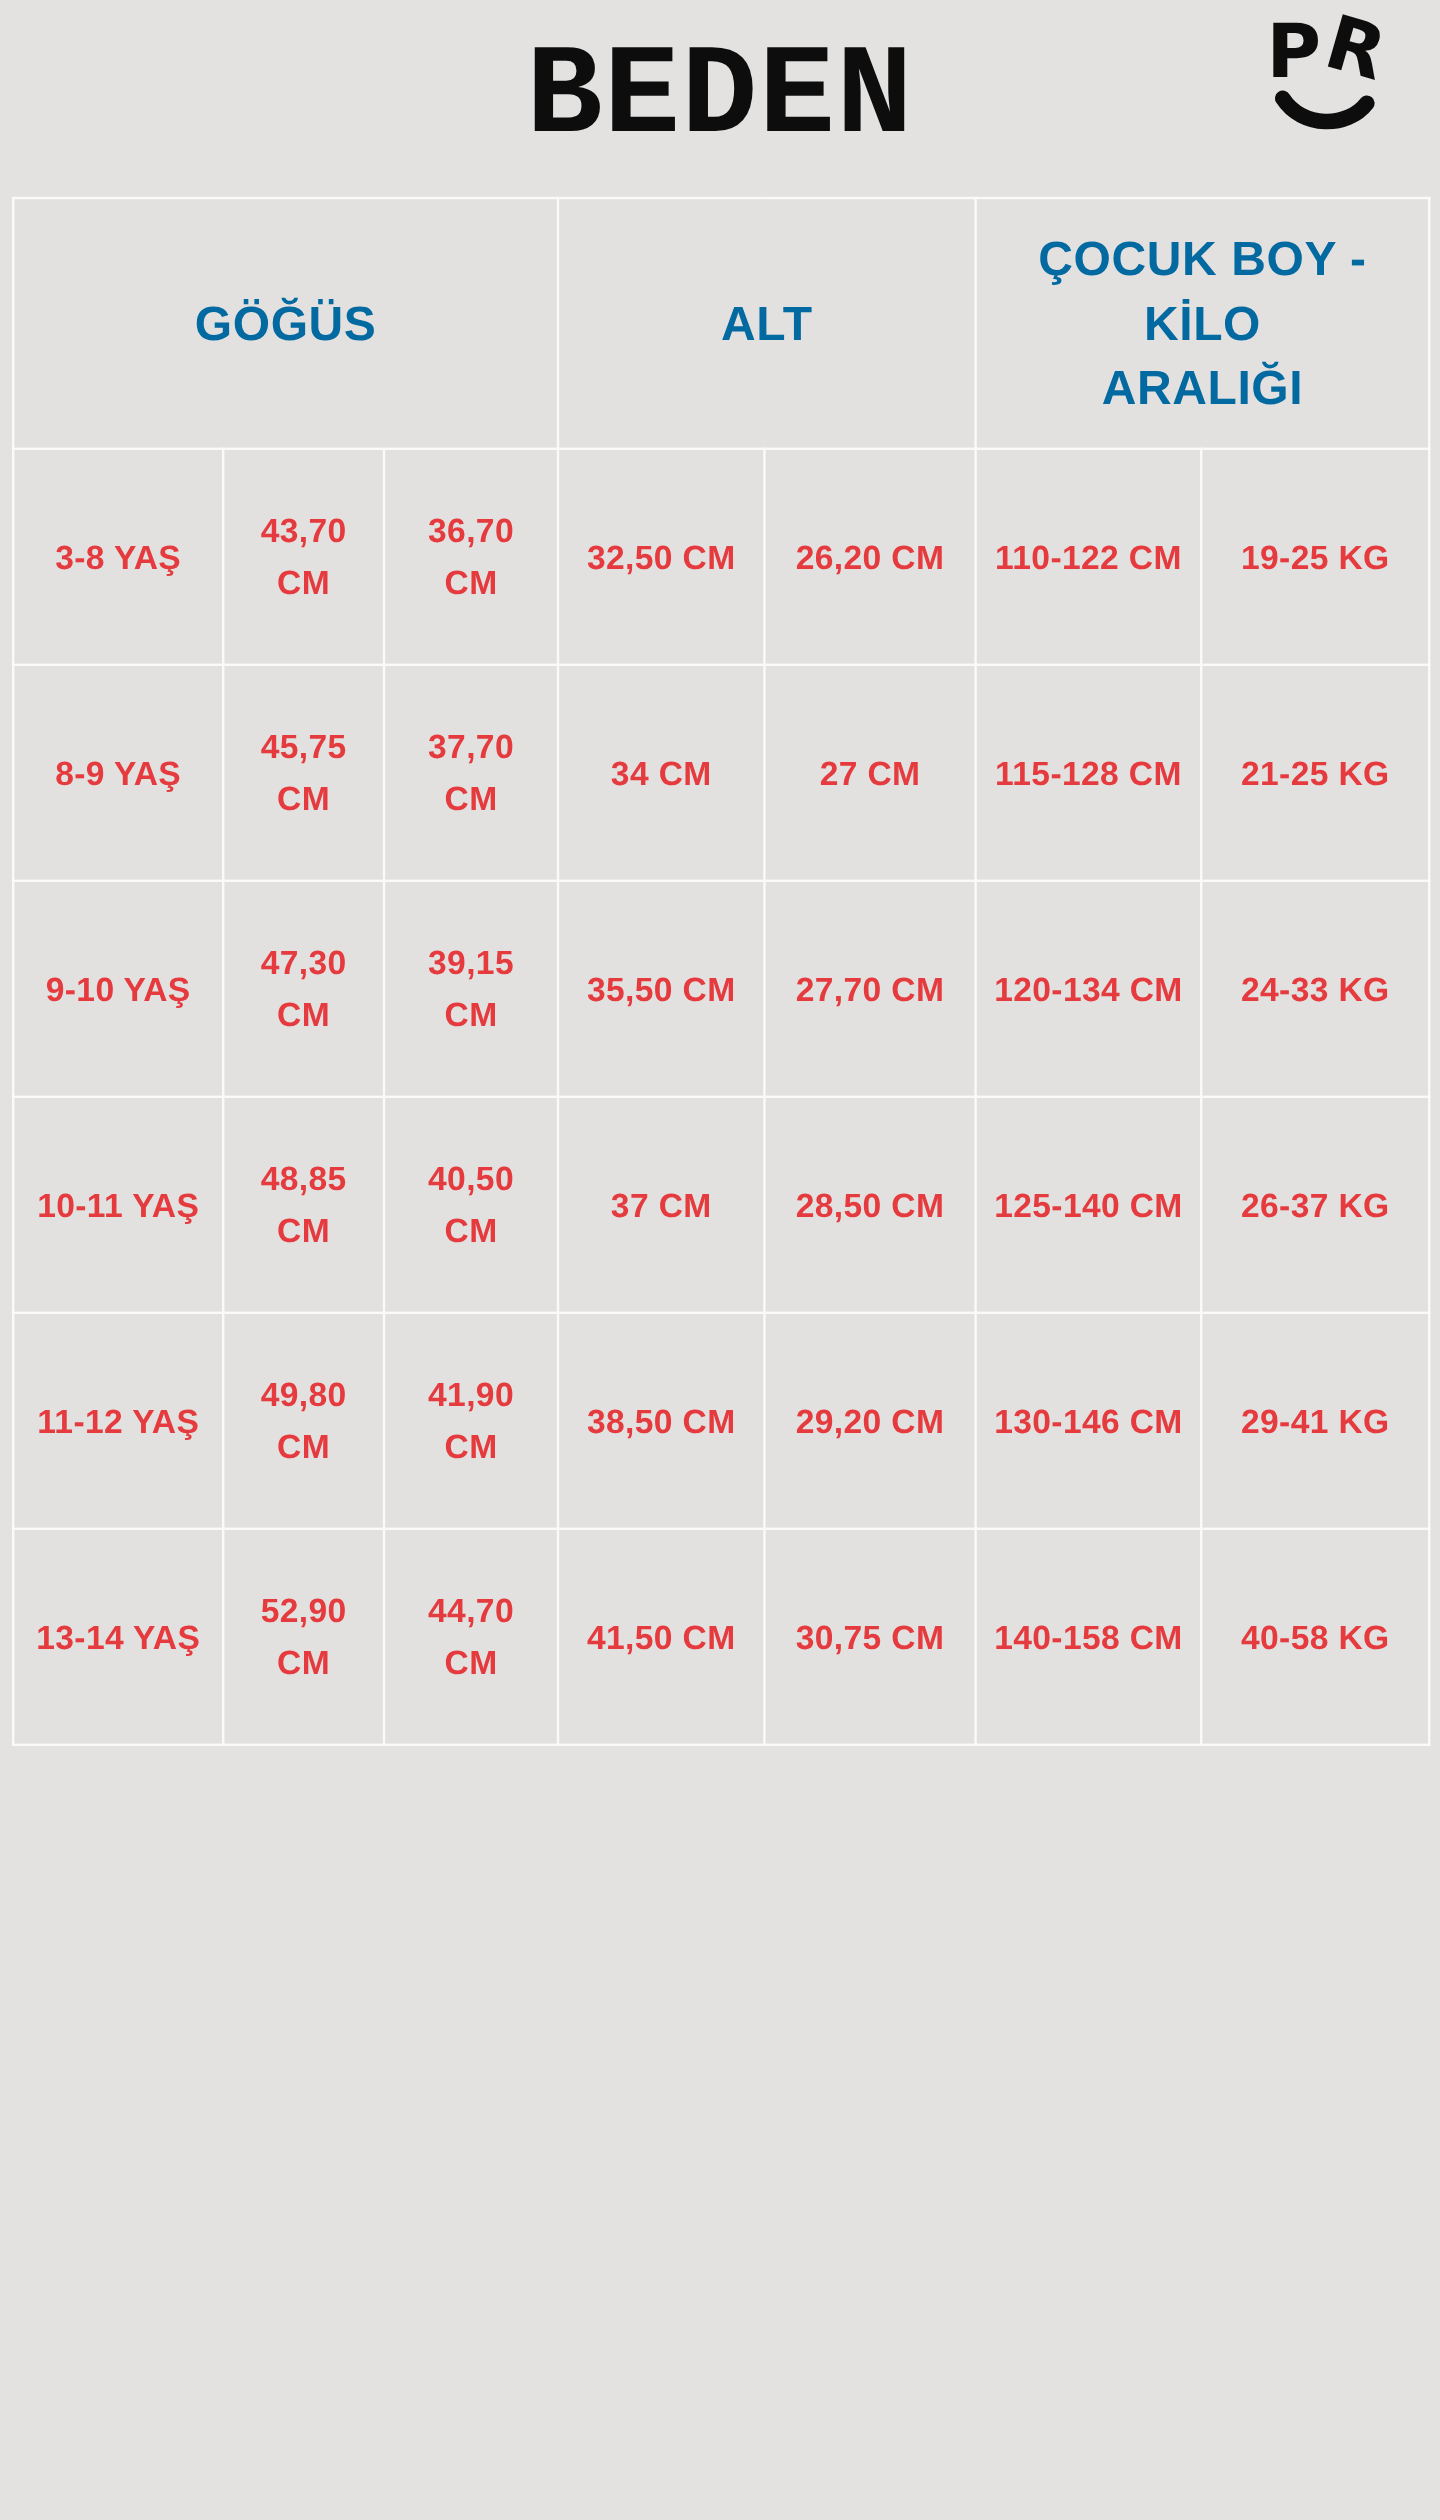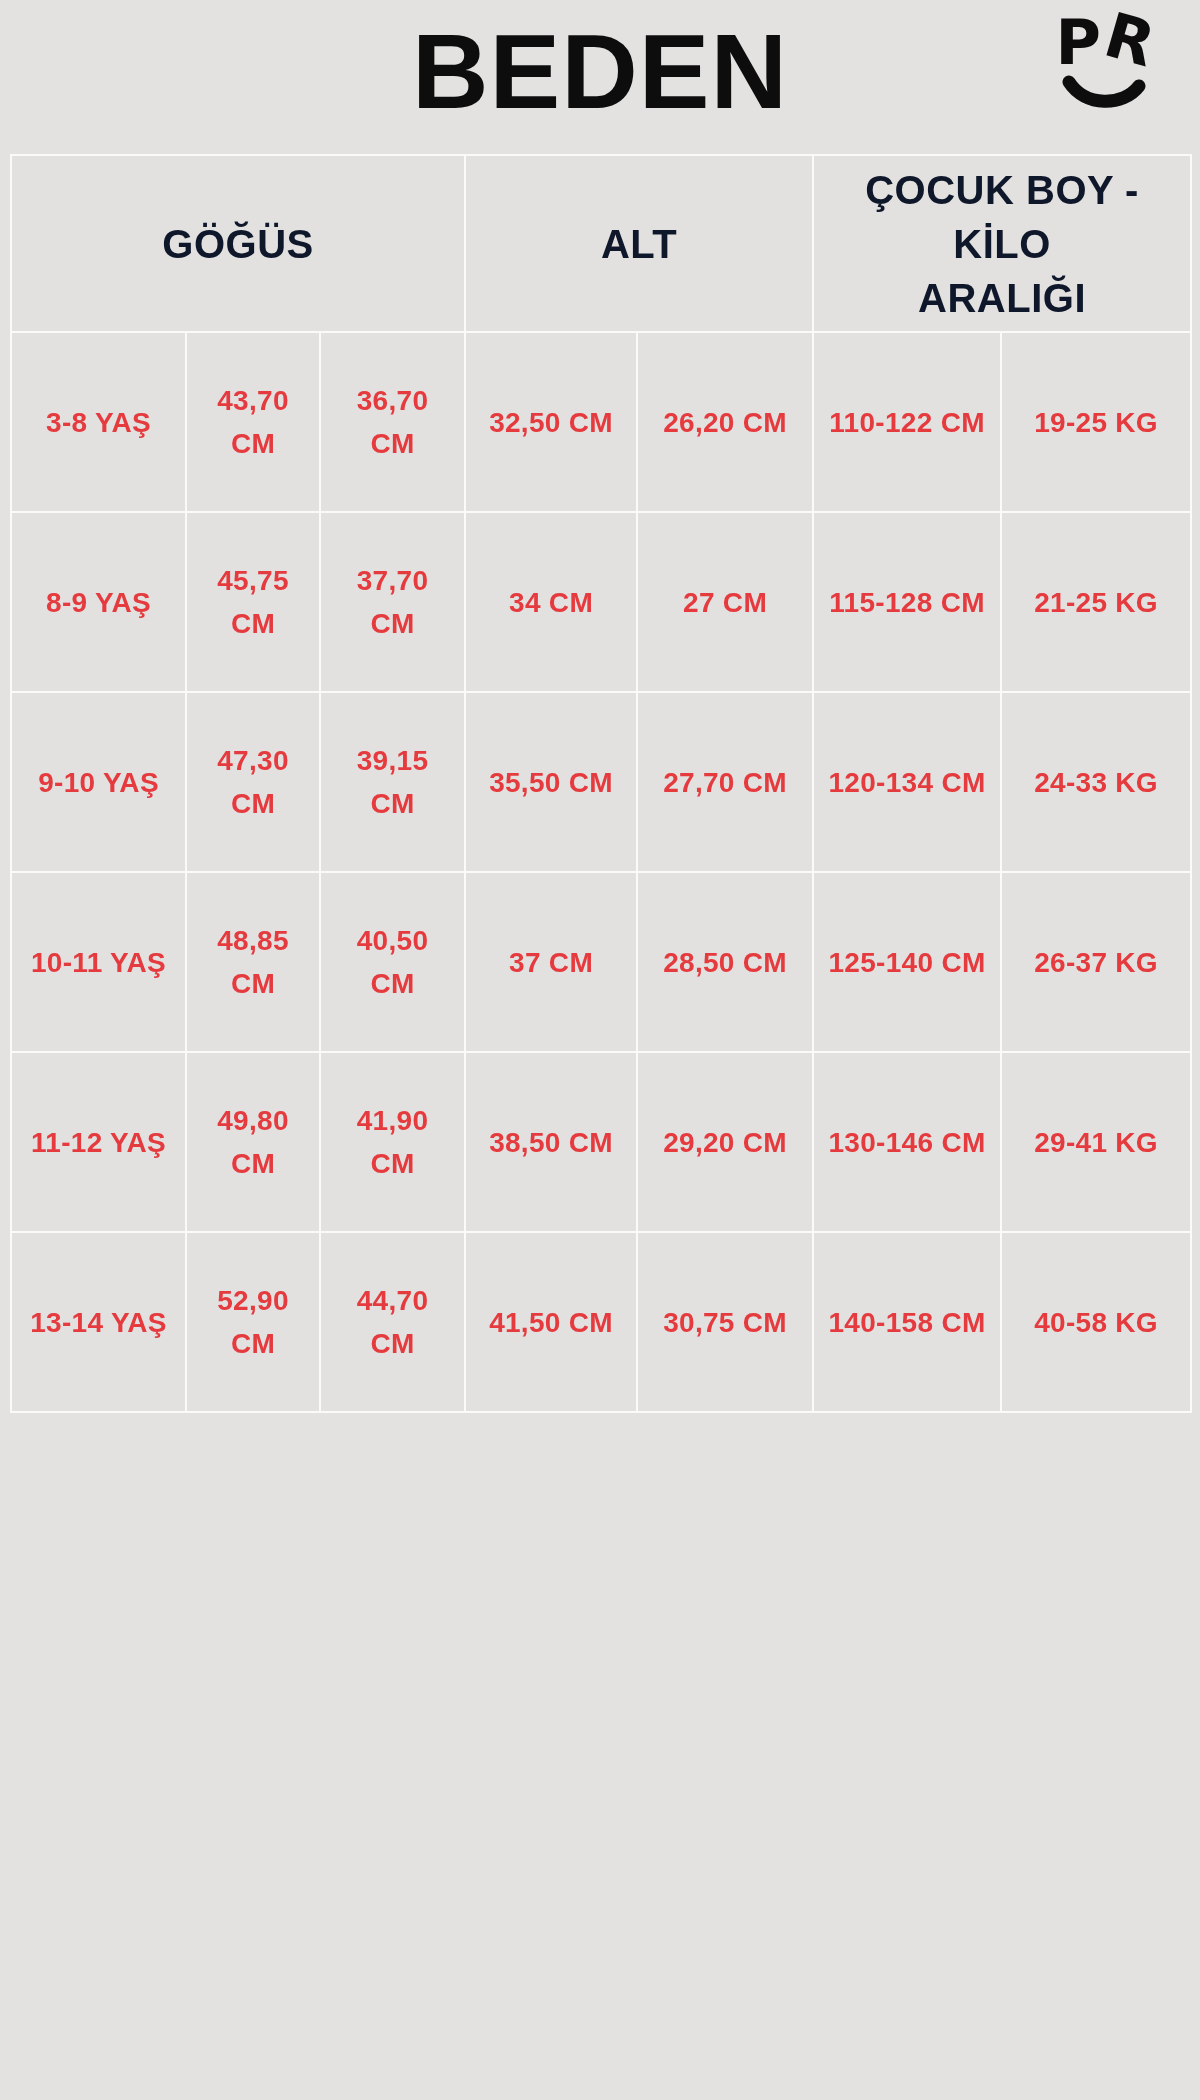--- a/index.html
+++ b/index.html
@@ -5,24 +5,24 @@
   * { box-sizing: border-box; }
   html,body { margin:0; padding:0; }
   body {
     width:1200px; height:2100px;
     background:#e3e2e0;
     font-family:"Liberation Sans","DejaVu Sans",sans-serif;
     position:relative;
     overflow:hidden;
   }
   .title-block {
-    padding-top:16px;
+    padding-top:26px;
     text-align:center;
     color:#0d0d0d;
-    font-family:Liberation Sans, sans-serif;
+    font-family:Liberation Mono, monospace;
     font-weight:bold;
     font-size:106px;
     line-height:1.04;
     letter-spacing:1px;
   }
   .logo {
     position:absolute; top:14px; right:26px;
     width:140px; text-align:center; color:#0d0d0d;
   }
   .logo-letters {
@@ -41,22 +41,22 @@
   }
   .size-table td, .size-table th {
     border:2px solid #fbfaf8;
     background:#e2e1df;
     text-align:center;
     vertical-align:middle;
     padding:0 6px;
     white-space:pre-line;
   }
   tr.r-group td {
-    height:177px;
-    color:#0f172a;
+    height:209px;
+    color:#0369a1;
     font-weight:bold;
     font-size:40px;
     line-height:1.35;
     letter-spacing:0.5px;
   }
   tr.r-cols td {
     height:180px;
     color:#e53a3e;
     font-weight:bold;
     font-size:35px;

